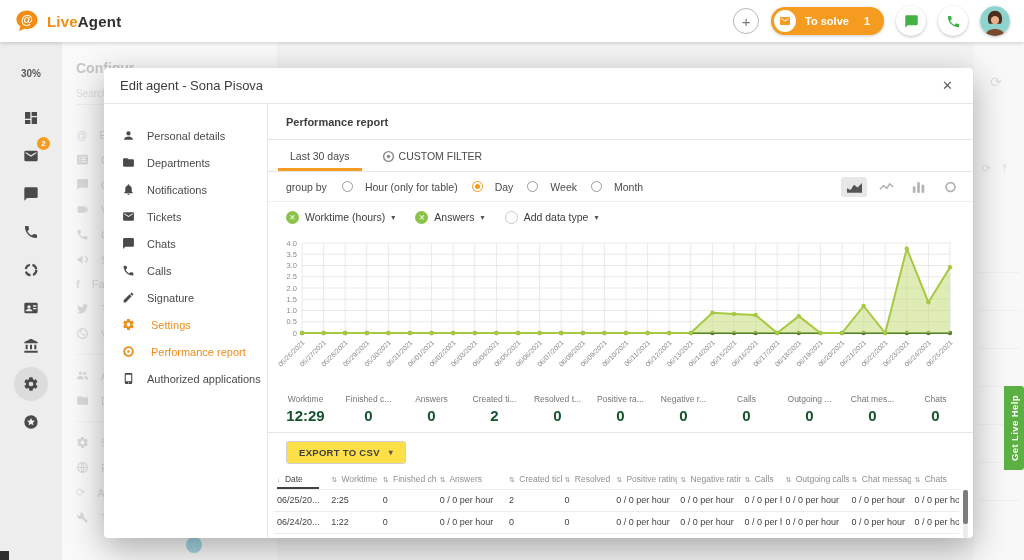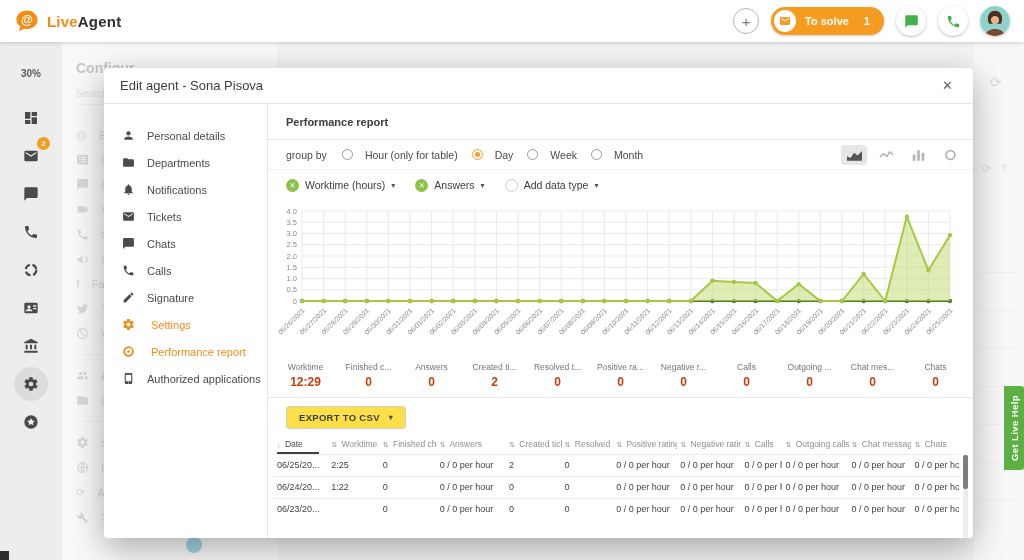--- a/index.html
+++ b/index.html
@@ -98,21 +98,21 @@
   .chip-caret { color:#555; font-size:8px; }
 
   .chart-wrap { flex:none; padding:4px 8px 0 6px; }
   .grid { stroke:#e9e9e9; stroke-width:1; }
   .ytick { font-size:7.5px; fill:#8a8a8a; text-anchor:end; font-family:"Liberation Sans", sans-serif; }
   .xtick { font-size:6.8px; fill:#8a8a8a; text-anchor:end; font-family:"Liberation Sans", sans-serif; }
 
   .stats-row { display:flex; padding:6px 6px 8px; border-bottom:1px solid #e6e6e6; flex:none; }
   .stat { flex:1; text-align:center; min-width:0; padding:0 2px; }
   .stat-label { font-size:8.5px; color:#757575; margin-bottom:3px; white-space:nowrap; overflow:hidden; }
-  .stat-value { font-size:12px; font-weight:700; color:#c2410c; }
+  .stat-value { font-size:15px; font-weight:700; color:#14532d; }
 
   .export-row { padding:8px 18px 6px; flex:none; }
   .export-btn { display:inline-flex; align-items:center; gap:9px; border:1px solid #cfcfcf; border-radius:3px; background:#fde047;
     padding:5px 12px; font-size:9.5px; font-weight:700; color:#3d3d3d; letter-spacing:.3px; cursor:pointer; }
   .export-btn .caret { font-size:8px; color:#555; }
 
   .table-wrap { position:relative; flex:1; min-height:0; overflow:hidden; padding:0 14px 0 6px; }
   .tgrid { display:grid; grid-template-columns:0.82fr 0.78fr 0.86fr 1.05fr 0.84fr 0.78fr 0.97fr 0.97fr 0.62fr 1fr 0.95fr 0.72fr; }
   .th { font-size:8.5px; color:#8f8f8f; white-space:nowrap; overflow:hidden; height:19px; line-height:19px; padding:0 3px; position:relative; cursor:pointer; }
   .th .sort-ico { font-size:7px; color:#9c9c9c; margin-right:2px; }
@@ -471,20 +471,37 @@
               <path d="M17 2H7a2 2 0 0 0-2 2v16a2 2 0 0 0 2 2h10a2 2 0 0 0 2-2V4a2 2 0 0 0-2-2zm-5 19a1 1 0 1 1 0-2 1 1 0 0 1 0 2zm5-4H7V5h10v12z"></path>
             </svg>
           </span>
           <span>Authorized applications</span>
         </div>
       </div>
 
     <div class="modal-content">
       <div class="content-header">Performance report</div>
 
+      <div class="tabs">
+
+          <div class="tab active">
+
+            <span>Last 30 days</span>
+          </div>
+
+          <div class="tab">
+            <span class="tab-ico">
+              <svg viewBox="0 0 24 24" style="width: 13px; height: 13px; fill: currentcolor;">
+                <circle cx="12" cy="12" r="9" fill="none" stroke="currentColor" stroke-width="2.6"></circle>
+                <circle cx="12" cy="12" r="3.2" fill="currentColor"></circle>
+              </svg>
+            </span>
+            <span>CUSTOM FILTER</span>
+          </div>
+        </div>
 
       <div class="groupby-row">
         <span>group by</span>
         <span style="display:flex;gap:14px;align-items:center">
 
             <span class="gb-option">
               <span class="radio-dot"></span>
               <span>Hour (only for table)</span>
             </span>
 

